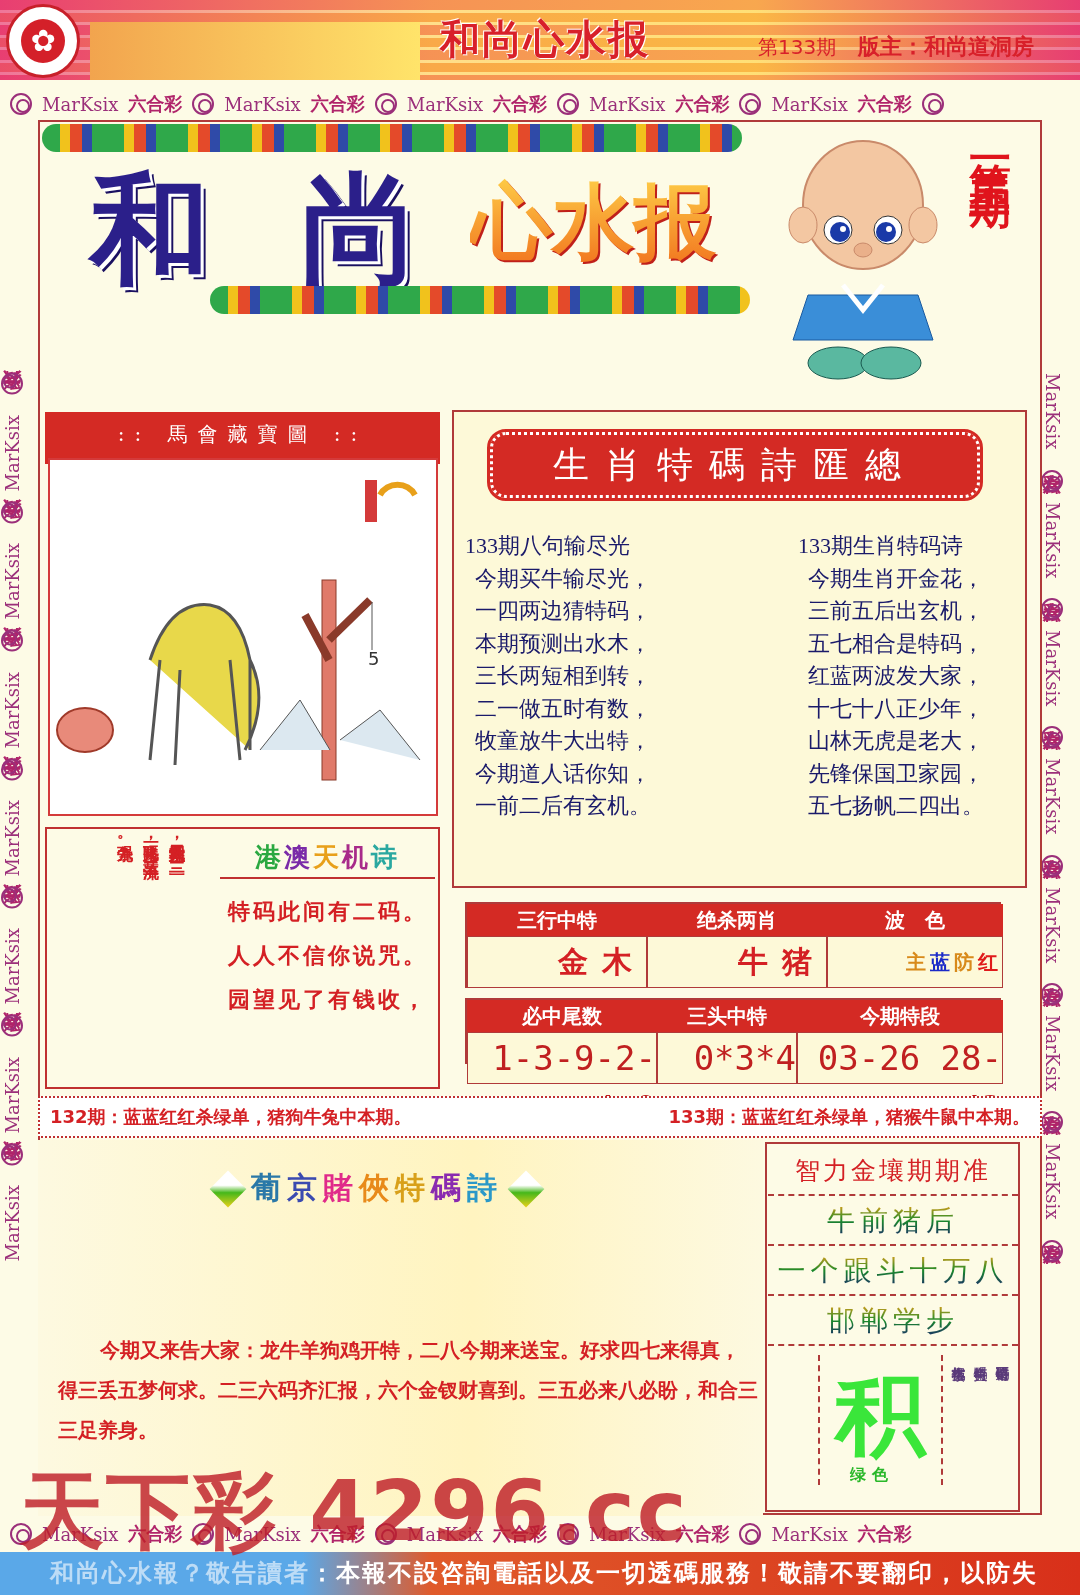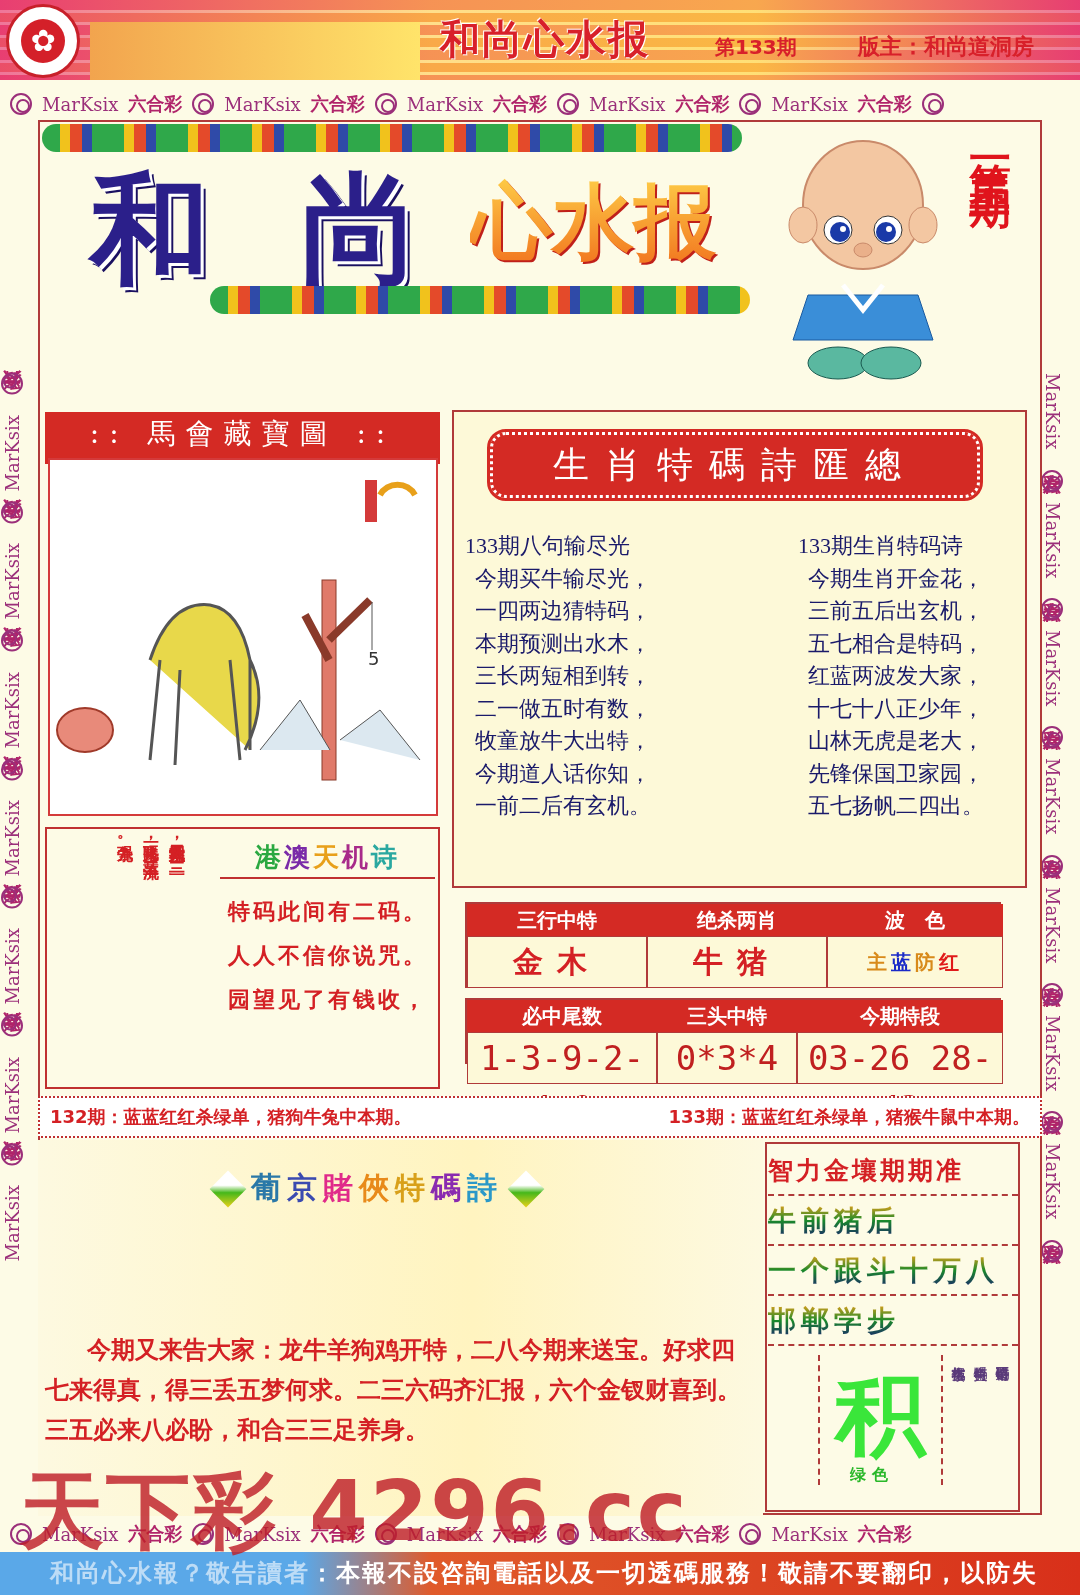--- a/index.html
+++ b/index.html
@@ -5,21 +5,21 @@
 *{box-sizing:border-box;margin:0;padding:0}
 body{width:1080px;height:1595px;background:#fdfbe6;font-family:"DejaVu Sans",sans-serif;position:relative;overflow:hidden}
 .abs{position:absolute}
 
 .hdr{left:0;top:0;width:1080px;height:80px;background:repeating-linear-gradient(180deg,#e8437a 0 10px,#fff 10px 13px,#f07a5a 13px 22px,#fff 22px 25px);overflow:hidden}
 .hdr .grad{position:absolute;inset:0;background:linear-gradient(90deg,rgba(232,60,110,.7),rgba(255,200,60,.6) 40%,rgba(255,210,60,.7) 70%,rgba(230,60,110,.7));}
 .emblem{left:6px;top:4px;width:74px;height:74px;border-radius:50%;background:#fff;border:3px solid #c8202a;display:flex;align-items:center;justify-content:center}
 .emblem .flower{width:44px;height:44px;border-radius:50%;background:#d42029;color:#fff;font-size:30px;line-height:44px;text-align:center}
 .hdr-blank{left:90px;top:22px;width:330px;height:58px;background:linear-gradient(90deg,#f2a44e,#ffe46a)}
 .hdr-title{left:440px;top:12px;font-size:40px;font-weight:bold;color:#d8202a;letter-spacing:2px;text-shadow:1px 1px 0 #fff,-1px -1px 0 #fff}
-.hdr-issue{left:715px;top:34px;font-size:20px;color:#d8202a;font-weight:bold}
+.hdr-issue{left:758px;top:34px;font-size:20px;color:#d8202a;font-weight:normal}
 .hdr-editor{left:858px;top:32px;font-size:22px;color:#d8202a;font-weight:bold}
 
 .mk{font-family:"DejaVu Serif",serif;color:#9b2f7a;font-size:18px;white-space:nowrap;display:flex;align-items:center;gap:10px}
 .mk .six{font-family:"DejaVu Sans",sans-serif;font-weight:bold;color:#b0246a}
 .mk .ring{display:inline-block;width:22px;height:22px;border:2px solid #9b2f7a;border-radius:50%;position:relative}
 .mk .ring:after{content:"";position:absolute;left:4px;top:4px;width:10px;height:10px;border:2px solid #9b2f7a;border-radius:50%}
 .mk-top{left:10px;top:88px;width:1070px;height:32px}
 .mk-bot{left:10px;top:1518px;width:1070px;height:32px}
 .mk-left{left:0;top:120px;width:40px;height:1395px;overflow:hidden}
 .mk-right{left:1040px;top:120px;width:40px;height:1395px;overflow:hidden}
@@ -31,53 +31,53 @@
 .vine{height:28px;background:repeating-linear-gradient(90deg,#2fa84a 0 18px,#f1c21c 18px 28px,#e44a2a 28px 40px,#2f4aa8 40px 50px,#2fa84a 50px 64px)}
 .vine-top{left:42px;top:124px;width:700px;border-radius:14px}
 .vine-bot{left:210px;top:286px;width:540px;border-radius:14px}
 .mast-1{left:90px;top:150px;font-size:120px;color:#2b1f8a;font-weight:bold;font-family:"DejaVu Serif",serif;text-shadow:3px 3px 0 #fff,5px 5px 0 #1a1060}
 .mast-2{left:300px;top:150px;font-size:120px;color:#2b1f8a;font-weight:bold;font-family:"DejaVu Serif",serif;text-shadow:3px 3px 0 #fff,5px 5px 0 #1a1060}
 .mast-3{left:470px;top:168px;font-size:82px;font-weight:bold;color:#f07020;background:linear-gradient(180deg,#ffd44a,#f06a1a);-webkit-background-clip:text;background-clip:text;-webkit-text-fill-color:transparent;filter:drop-shadow(2px 2px 0 #c0201a)}
 .monk{left:783px;top:125px;width:160px;height:258px}
 .issue-vert{left:962px;top:130px;writing-mode:vertical-rl;font-size:42px;color:#e0141c;font-weight:bold;letter-spacing:6px}
 
 .red-bar{background:#d42a24;color:#fff;text-align:center;font-family:"DejaVu Serif",serif}
-.treasure-title{left:45px;top:412px;width:395px;height:52px;font-size:28px;line-height:44px;letter-spacing:10px}
+.treasure-title{left:45px;top:412px;width:395px;height:52px;font-size:20px;line-height:44px;letter-spacing:10px}
 .treasure-img{left:48px;top:458px;width:390px;height:358px;background:#fff;border:2px solid #d43a3a}
 .poem-frame{left:452px;top:410px;width:575px;height:478px;border:2px solid #b03a3a;background:#fdf9d8}
 .poem-title{left:490px;top:432px;width:490px;height:66px;border-radius:16px;border:3px dotted #fff;outline:3px solid #d42a24;font-size:36px;line-height:60px;letter-spacing:16px}
 .poem-col{font-family:Liberation Serif, serif;color:#1a1a6a;font-size:22px;line-height:32.5px}
 .poem-col .head{margin-left:-10px}
 
 .hdx-frame{left:45px;top:827px;width:395px;height:262px;border:2px solid #c03030}
 .hdx-vert{left:52px;top:836px;writing-mode:vertical-rl;font-size:28px;font-weight:bold;letter-spacing:2px;background:linear-gradient(180deg,#2aa840,#2a3aa8,#a82aa0,#e88a1a,#a82aa0,#2aa8a0,#58c020);-webkit-background-clip:text;background-clip:text;-webkit-text-fill-color:transparent}
 .jiu-cols{left:112px;top:833px;height:250px;writing-mode:vertical-rl;font-size:16px;color:#d42024;font-weight:bold;line-height:26px}
 .gangao-title{left:220px;top:835px;width:215px;height:44px;font-size:26px;text-align:center;line-height:44px;font-weight:bold;letter-spacing:3px;border-bottom:2px solid #c03030}
 .gangao-title span:nth-child(1){color:#2aa840}.gangao-title span:nth-child(2){color:#7a2aa8}.gangao-title span:nth-child(3){color:#e8a01a}.gangao-title span:nth-child(4){color:#a82a8a}.gangao-title span:nth-child(5){color:#2aa8a0}
 .gangao-poem{left:228px;top:890px;font-size:22px;color:#d42024;font-weight:bold;line-height:44px;letter-spacing:3px}
 
 .tbl{border:2px solid #b03a3a;display:grid}
 .tbl .th{background:#d42a24;color:#fff;font-size:20px;font-weight:bold;text-align:center;line-height:32px}
-.tbl .td{background:#fdf9d8;border:1px solid #b03a3a;text-align:center;font-weight:bold}
+.tbl .td{background:#fdf9d8;border:1px solid #b03a3a;text-align:right;font-weight:bold}
 .t1{left:465px;top:902px;width:536px;height:86px;grid-template-columns:180px 180px 176px;grid-template-rows:32px 52px}
 .t1 .td{font-size:30px;color:#d42024;line-height:50px;letter-spacing:14px}
 .t2{left:465px;top:998px;width:536px;height:66px;grid-template-columns:190px 140px 206px;grid-template-rows:32px 52px}
 .t2 .td{font-size:34px;color:#c02020;line-height:50px;font-family:"DejaVu Sans Mono",monospace;font-weight:normal}
 .wave .c1{color:#d88a1a}.wave .c2{color:#1a2ac8}.wave .c3{color:#d88a1a}.wave .c4{color:#e01a1a}
 .t1 .wave{letter-spacing:4px;font-size:20px}
 
 .strip{left:38px;top:1096px;width:1004px;height:42px;border:2px dotted #c03030;background:#fff;display:flex;justify-content:space-between;align-items:center;padding:0 10px;font-size:18px;color:#d42024;font-weight:bold}
 
 .bottom-frame{left:38px;top:1140px;width:725px;height:376px;background:linear-gradient(90deg,#fdf9e0,#fff4c0 60%,#fdf9e0)}
 .pujing{left:215px;top:1168px;font-size:30px;font-weight:bold;letter-spacing:6px;display:flex;align-items:center;gap:10px}
 .diamond{width:26px;height:26px;transform:rotate(45deg);background:linear-gradient(135deg,#fff 0 40%,#46b81a 60%,#e8d01a)}
 .pj span:nth-child(1){color:#2a78a8}.pj span:nth-child(2){color:#3a4ab0}.pj span:nth-child(3){color:#e02a8a}.pj span:nth-child(4){color:#e88a1a}.pj span:nth-child(5){color:#d8a01a}.pj span:nth-child(6){color:#8a2ab0}.pj span:nth-child(7){color:#2a98c8}
-.prose{left:45px;top:1330px;width:700px;font-size:24px;color:#d42024;font-weight:bold;line-height:40px;text-indent:42px}
+.prose{left:58px;top:1330px;width:700px;font-size:20px;color:#d42024;font-weight:bold;line-height:40px;text-indent:42px}
 .right-col{left:765px;top:1142px;width:255px;height:370px;border:2px solid #b03a3a}
-.rc-row{position:absolute;left:768px;width:250px;height:50px;border-bottom:2px dashed #b03a3a;font-size:28px;font-weight:bold;line-height:50px;letter-spacing:5px}
+.rc-row{position:absolute;left:768px;width:250px;height:50px;border-bottom:2px dashed #b03a3a;text-align:center;font-size:28px;font-weight:normal;line-height:50px;letter-spacing:5px}
 .rc-r1{top:1146px;color:#d42024;font-size:25px;letter-spacing:3px}
 .rc-green{background:linear-gradient(180deg,#e8a01a,#1a8a2a 50%,#1a2a6a);-webkit-background-clip:text;background-clip:text;-webkit-text-fill-color:transparent}
 .xuanji-label{left:778px;top:1362px;writing-mode:vertical-rl;font-size:24px;font-weight:bold;letter-spacing:6px;background:linear-gradient(180deg,#d42a24,#7a2ab0,#2aa840,#e8a01a,#d42a24);-webkit-background-clip:text;background-clip:text;-webkit-text-fill-color:transparent}
 .xuanji-char{left:818px;top:1355px;width:125px;height:130px;font-size:90px;color:#3ae63a;font-weight:bold;text-align:center;line-height:120px;border-left:2px dashed #b03a3a;border-right:2px dashed #b03a3a}
 .xuanji-color{left:850px;top:1465px;font-size:16px;color:#2ab82a;font-weight:bold;letter-spacing:6px}
 .note-cols{left:948px;top:1356px;height:125px;writing-mode:vertical-rl;font-size:14px;color:#5a3a7a;line-height:22px}
 
 .watermark{left:20px;top:1455px;font-size:84px;font-weight:bold;color:rgba(190,30,40,.82);letter-spacing:2px;font-family:"DejaVu Sans",sans-serif}
 .footer{left:0;top:1552px;width:1080px;height:43px;background:linear-gradient(90deg,#5aa8e8 0 28%,#e05a2a 40%,#d8301a 100%);color:#fff;font-size:24px;line-height:43px;padding-left:50px;font-weight:bold;letter-spacing:2px}
 .footer .dim{color:rgba(255,255,255,.6)}

